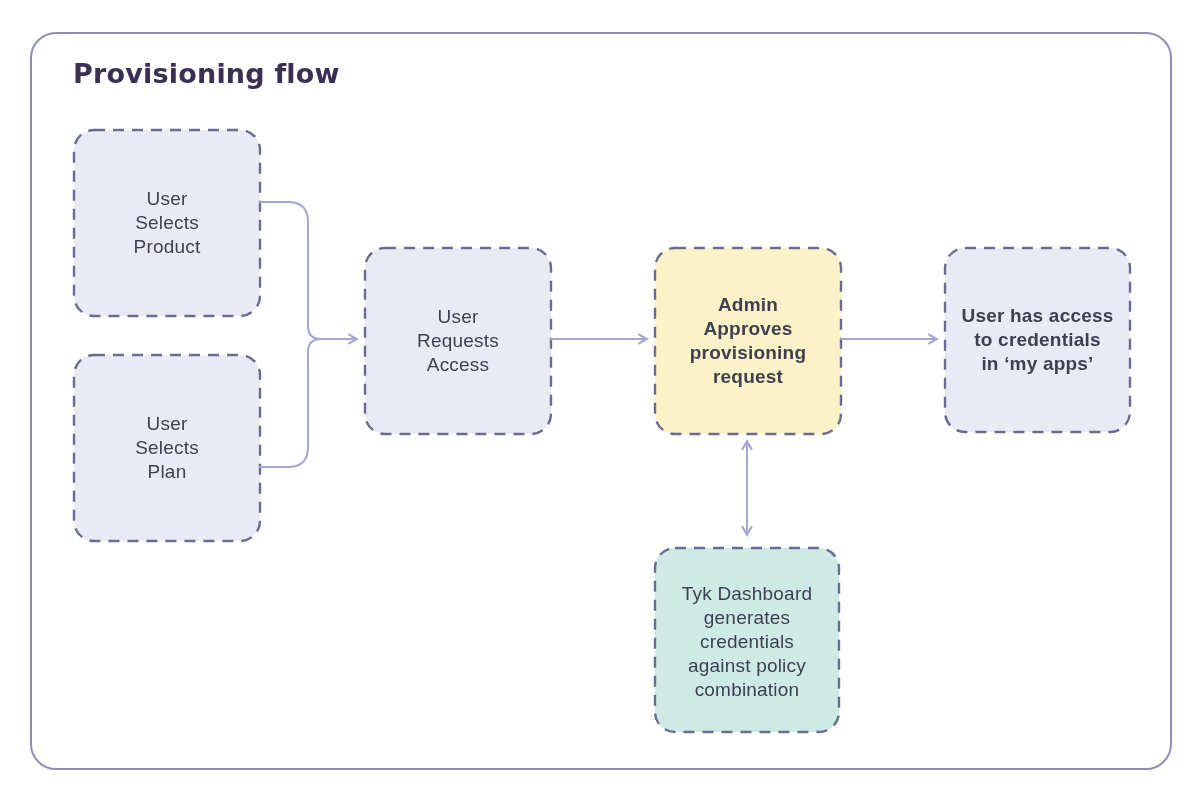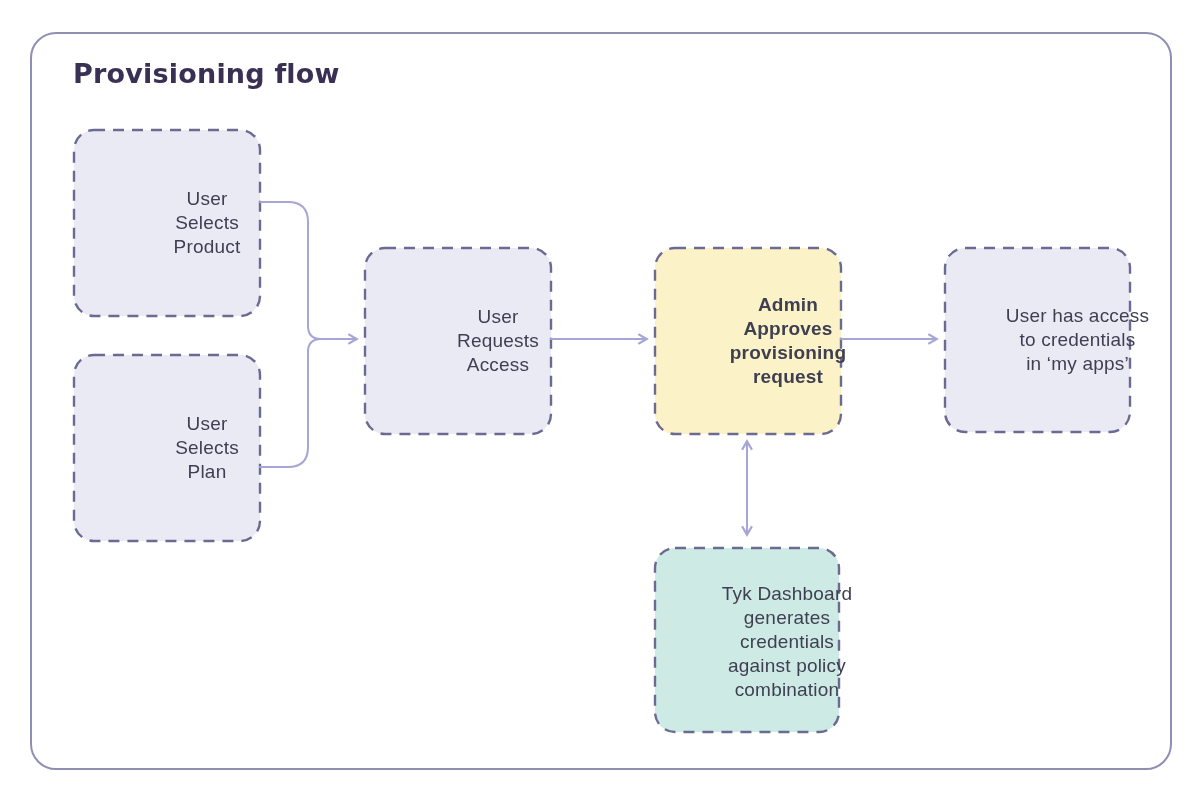--- a/index.html
+++ b/index.html
@@ -37,27 +37,26 @@
     position: absolute;
     display: flex;
     align-items: center;
     justify-content: center;
     text-align: center;
     white-space: pre-line;
     font-size: 19px;
     line-height: 24px;
     color: #3f3f52;
     letter-spacing: 0.2px;
-    padding-left: 40px;
   }
   .n1 { left: 74px;  top: 130px; width: 186px; height: 186px; }
   .n2 { left: 74px;  top: 355px; width: 186px; height: 186px; }
   .n3 { left: 365px; top: 248px; width: 186px; height: 186px; }
   .n4 { left: 655px; top: 248px; width: 186px; height: 186px; font-weight: bold; }
-  .n5 { left: 945px; top: 248px; width: 185px; height: 184px; }
+  .n5 { left: 945px; top: 248px; width: 185px; height: 184px; font-weight: bold; }
   .n6 { left: 655px; top: 548px; width: 184px; height: 188px; }
 </style>
 </head>
 <body>
 
 <div class="stage">
 
   <div class="frame"></div>
 
   <div class="title">Provisioning flow</div>

